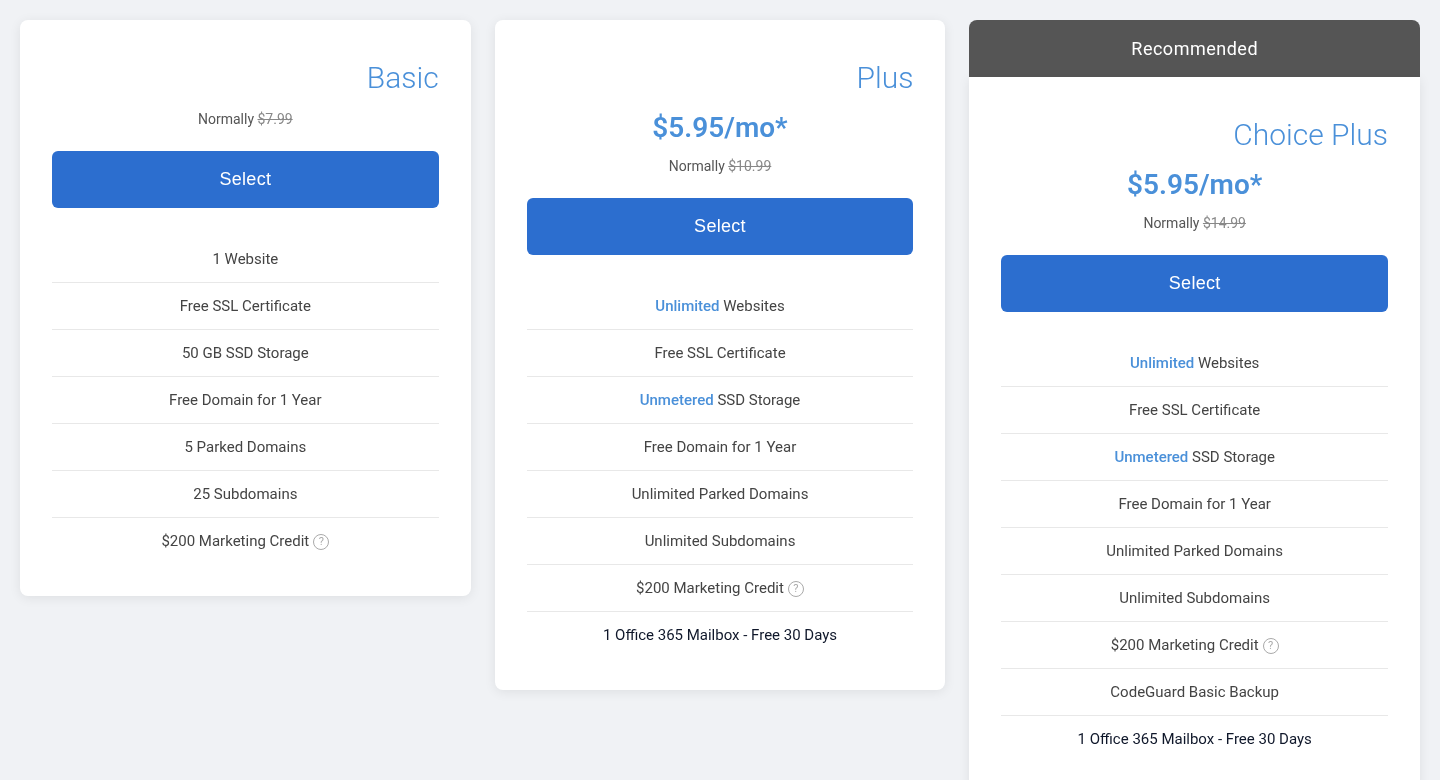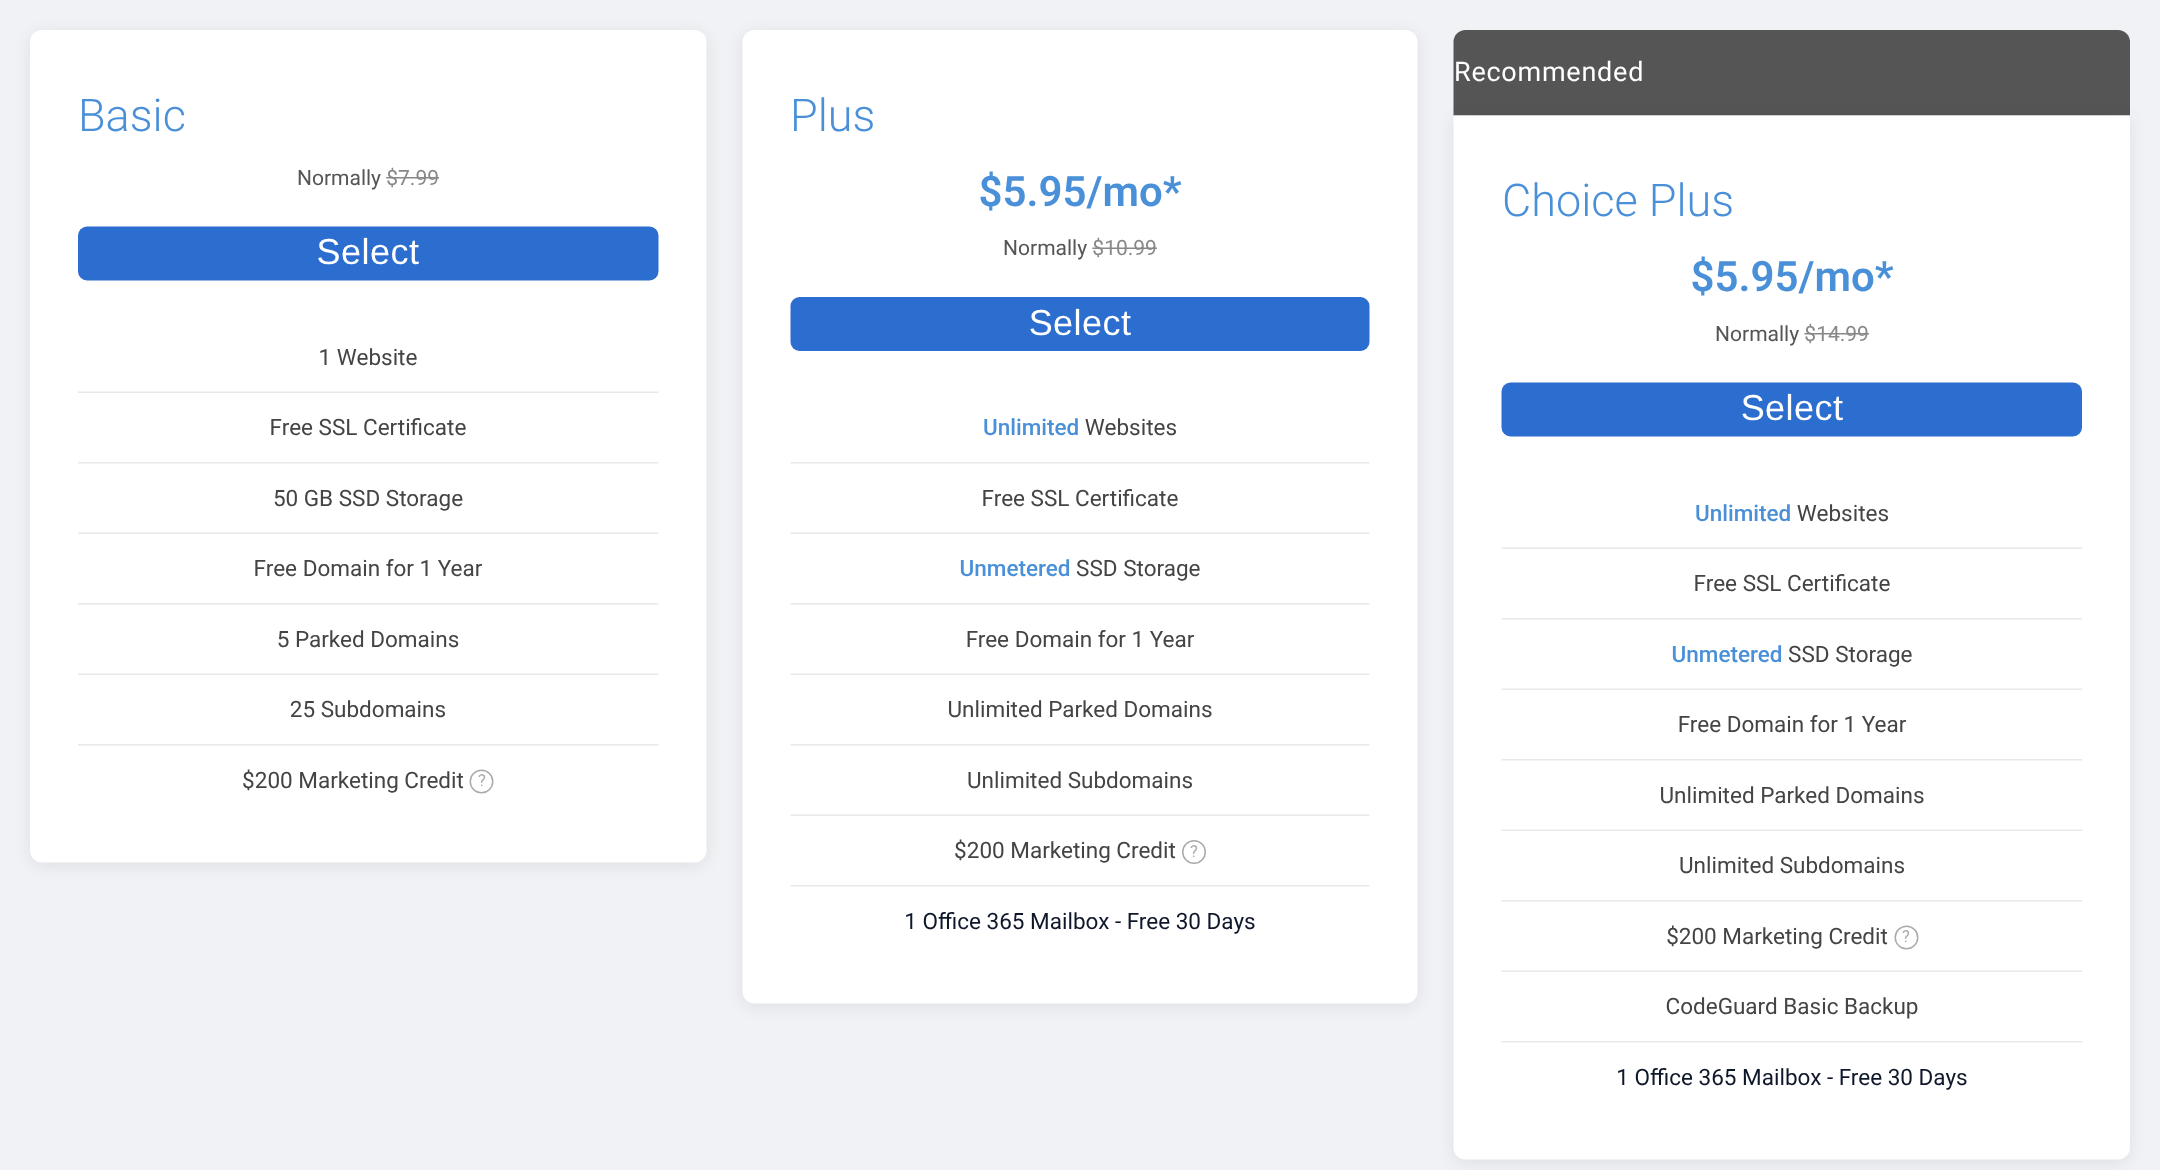--- a/index.html
+++ b/index.html
@@ -32,28 +32,28 @@
       overflow: hidden;
       padding: 40px 32px 32px;
     }
     .plan-card.recommended {
       border-top-left-radius: 0;
       border-top-right-radius: 0;
     }
     .recommended-banner {
       background: #555;
       color: #fff;
-      text-align: left;
+      text-align: center;
       padding: 18px 0;
       font-size: 18px;
       letter-spacing: 0.5px;
       border-radius: 8px 8px 0 0;
     }
     .plan-title {
-      text-align: left;
+      text-align: right;
       font-size: 30px;
       font-weight: 300;
       color: #4a90d9;
       margin-bottom: 16px;
     }
     .plan-price {
       text-align: center;
       font-size: 28px;
       font-weight: 600;
       color: #4a90d9;
@@ -65,26 +65,26 @@
       color: #555;
       margin-bottom: 24px;
       margin-top: 14px;
     }
     .plan-normal-price s {
       color: #888;
     }
     .select-button {
       display: block;
       width: 100%;
-      padding: 4px;
+      padding: 18px;
       background: #2c6ecf;
       color: #fff;
       border: none;
       border-radius: 6px;
-      font-size: 24px;
+      font-size: 18px;
       font-weight: 500;
       cursor: pointer;
       text-align: center;
       margin-bottom: 28px;
       letter-spacing: 0.3px;
     }
     .feature-list {
       list-style: none;
     }
     .feature-item {

